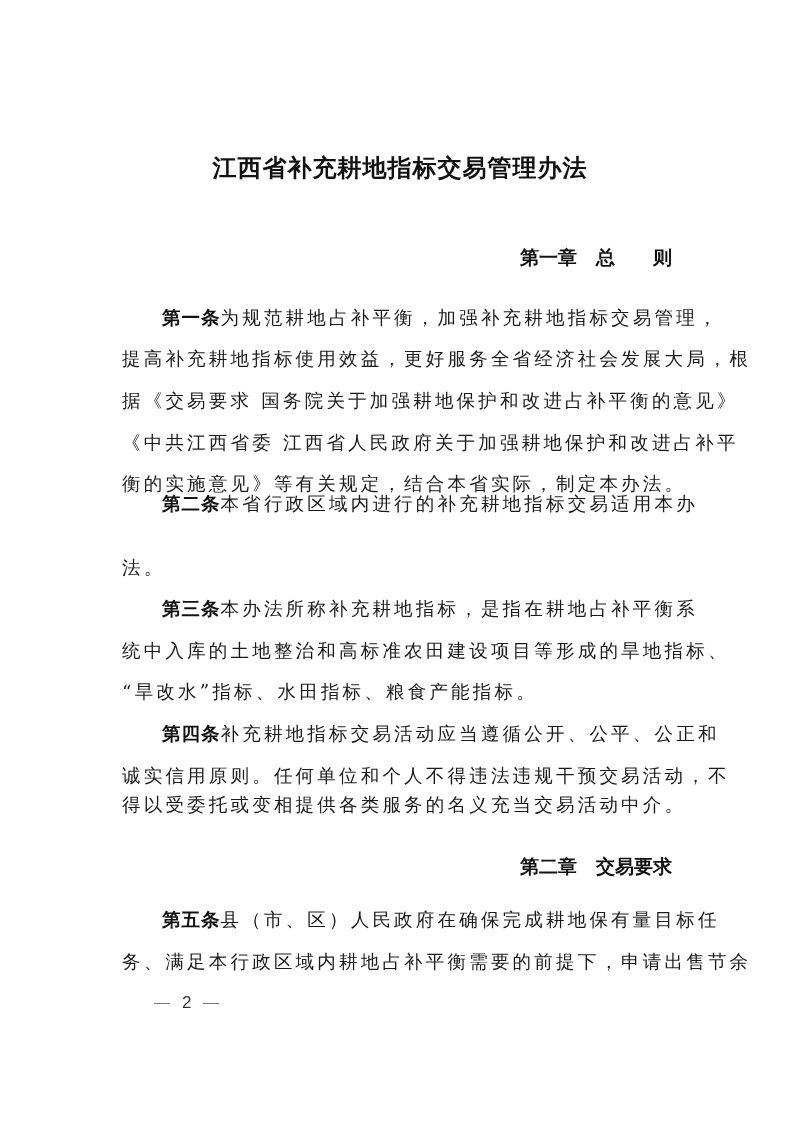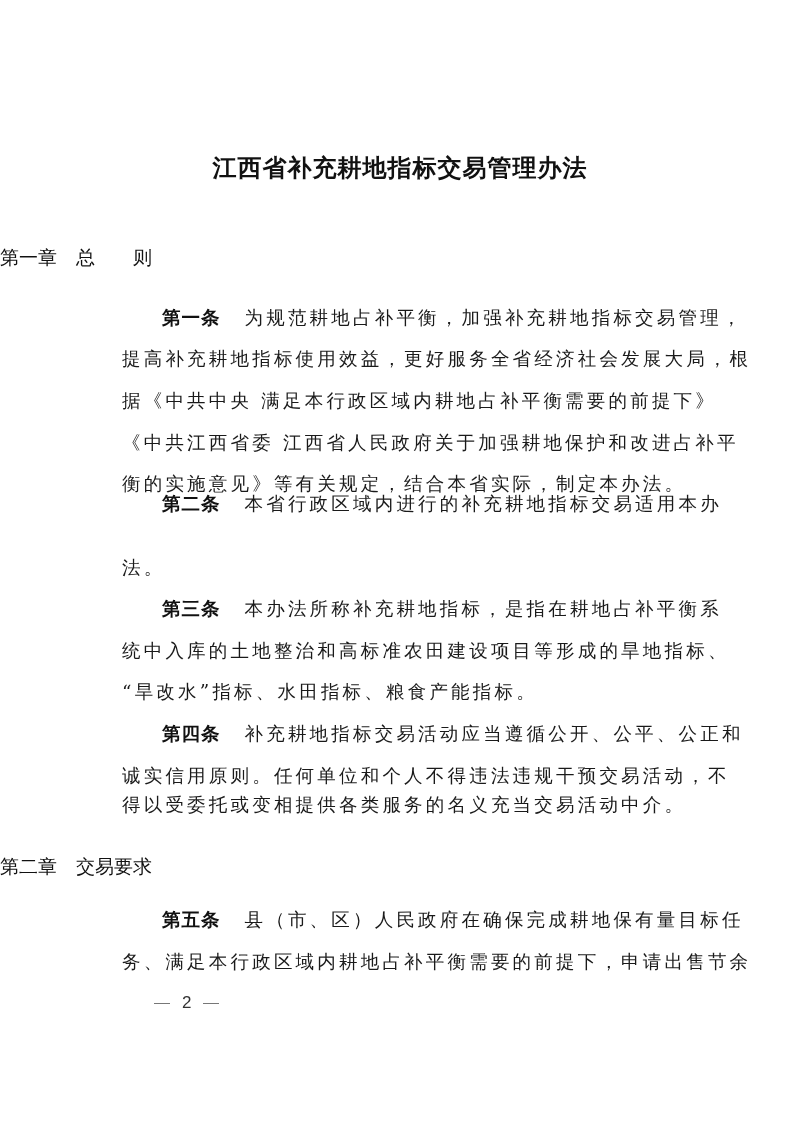--- a/index.html
+++ b/index.html
@@ -10,33 +10,33 @@
     }
     .page { position: absolute; left: 0; top: 0; width: 800px; height: 1132px; }
     .title {
       position: absolute; left: 0; width: 800px; top: 152px;
       text-align: center; font-size: 24px; font-weight: bold; letter-spacing: 1px;
       font-family: "DejaVu Sans", "Liberation Sans", sans-serif;
       color: #111;
     }
     .chapter {
       position: absolute; left: 0; width: 672px;
-      text-align: left; font-size: 19px; font-weight: normal;
+      text-align: right; font-size: 19px; font-weight: bold;
       font-family: "DejaVu Sans", "Liberation Sans", sans-serif;
       color: #111; white-space: pre;
     }
     .line {
       position: absolute; left: 122px; width: 586px;
       font-size: 18.5px; white-space: nowrap; letter-spacing: 3.2px;
       line-height: 24px;
     }
     .line.indent { left: 162px; width: 546px; }
     .art {
       font-weight: bold; font-family: "DejaVu Sans", "Liberation Sans", sans-serif;
-      letter-spacing: 1px; margin-right: 24px; color: #111;
+      letter-spacing: 1px; color: #111;
     }
     .footer {
       position: absolute; left: 142px; top: 993px;
       font-size: 17px; color: #333;
       font-family: "Liberation Sans", sans-serif;
     }
     .footer .dash { display: inline-block; width: 16px; border-top: 1px solid #777; vertical-align: middle; margin: 0 12px; }
   </style>
 </head>
 <body>
@@ -44,21 +44,21 @@
 <div class="page">
 
   <div class="title">江西省补充耕地指标交易管理办法</div>
 
   <div class="chapter" style="top:245px;">第一章　总　　则</div>
 
   <div class="line indent" style="top:306px;">
     <span class="art">第一条</span><span>为规范耕地占补平衡，加强补充耕地指标交易管理，</span>
   </div>
   <div class="line" style="top:347px;">提高补充耕地指标使用效益，更好服务全省经济社会发展大局，根</div>
-  <div class="line" style="top:389px;">据《中共中央 满足本行政区域内耕地占补平衡需要的前提下》</div>
+  <div class="line" style="top:389px;">据《交易要求 国务院关于加强耕地保护和改进占补平衡的意见》</div>
   <div class="line" style="top:431px;">《中共江西省委 江西省人民政府关于加强耕地保护和改进占补平</div>
   <div class="line" style="top:472px;">衡的实施意见》等有关规定，结合本省实际，制定本办法。</div>
 
   <div class="line indent" style="top:492px;">
     <span class="art">第二条</span><span>本省行政区域内进行的补充耕地指标交易适用本办</span>
   </div>
   <div class="line" style="top:556px;">法。</div>
 
   <div class="line indent" style="top:597px;">
     <span class="art">第三条</span><span>本办法所称补充耕地指标，是指在耕地占补平衡系</span>

